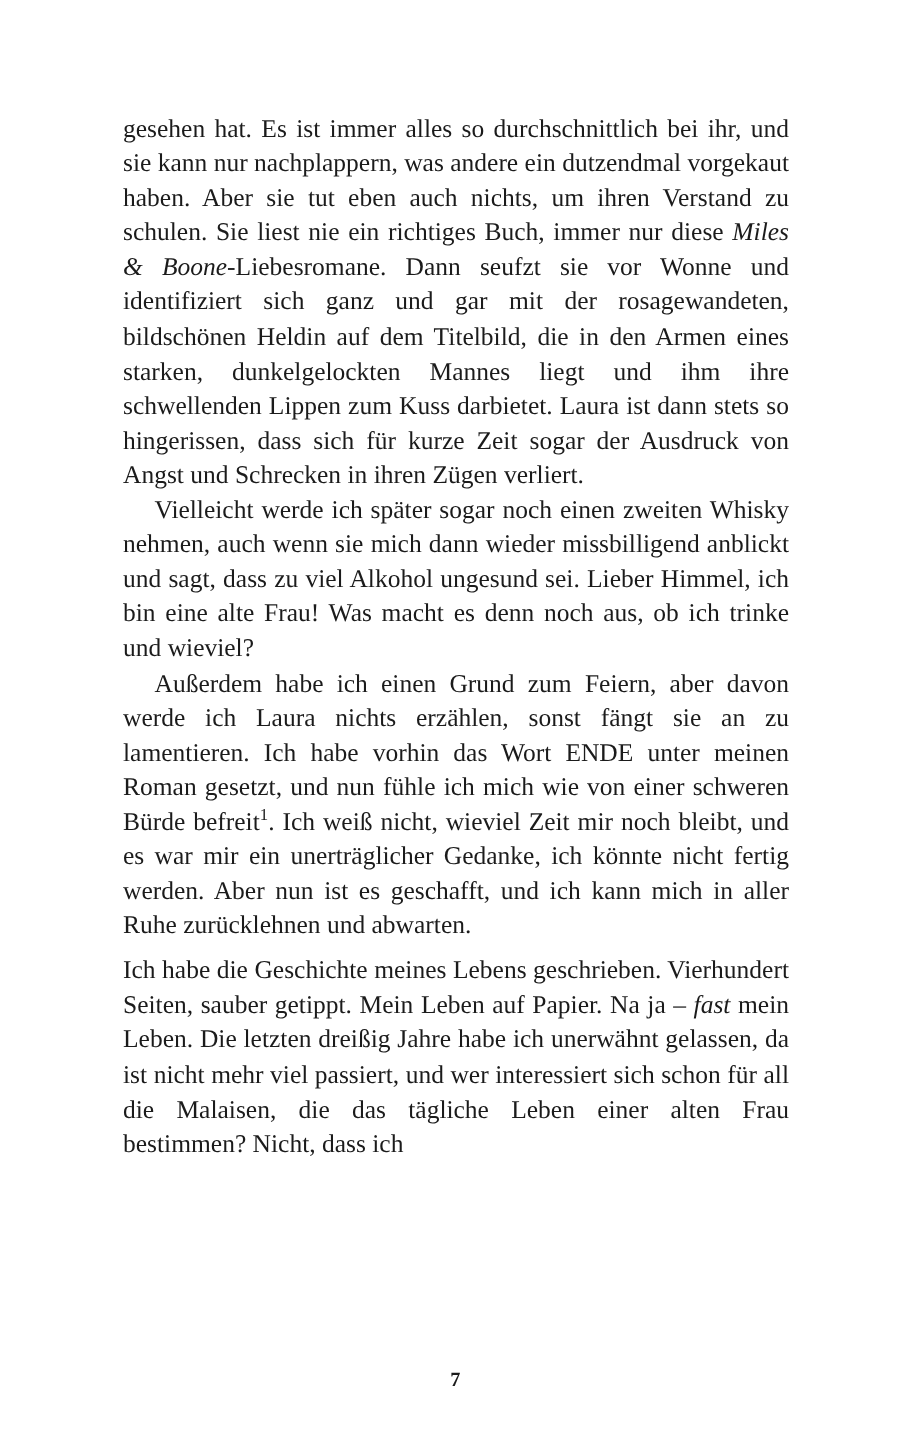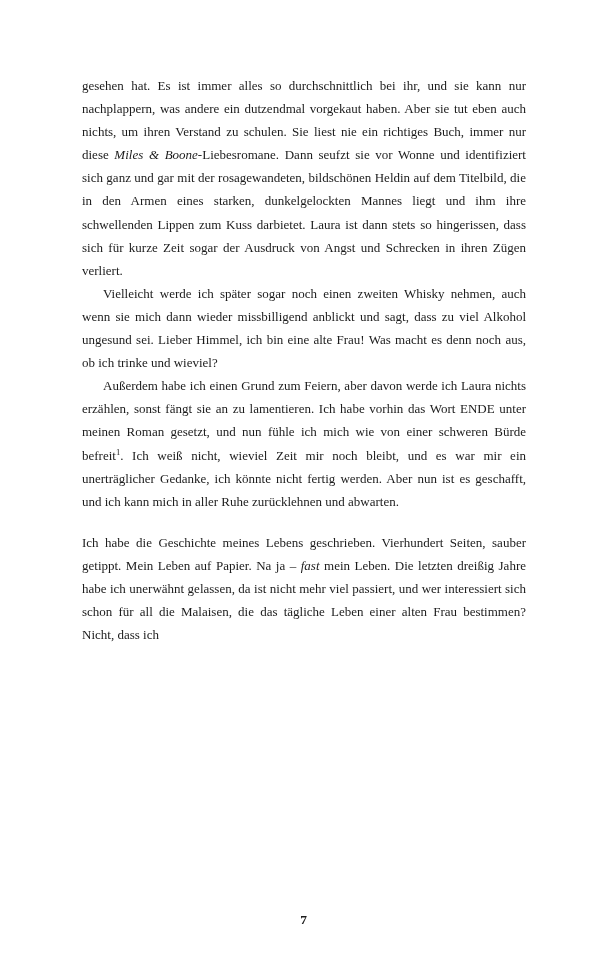--- a/index.html
+++ b/index.html
@@ -27,36 +27,36 @@
 
   .text-block {
     position: absolute;
     left: 82px;
     top: 74px;
     width: 444px;
   }
 
   p.body-par {
     margin: 0;
-    font-size: 13px;
+    font-size: 17px;
     line-height: 23.1px;
     text-align: justify;
     text-justify: inter-word;
     hyphens: manual;
     -webkit-hyphens: manual;
     text-indent: 0;
     color: #1b1b1b;
   }
 
   p.indented {
     text-indent: 21px;
   }
 
   p.spaced-before {
-    margin-top: 18px;
+    margin-top: 7px;
     font-family: Liberation Serif, serif;
   }
 
   .italic {
     font-style: italic;
   }
 
   sup.fn-ref {
     font-size: 0.66em;
     vertical-align: super;

